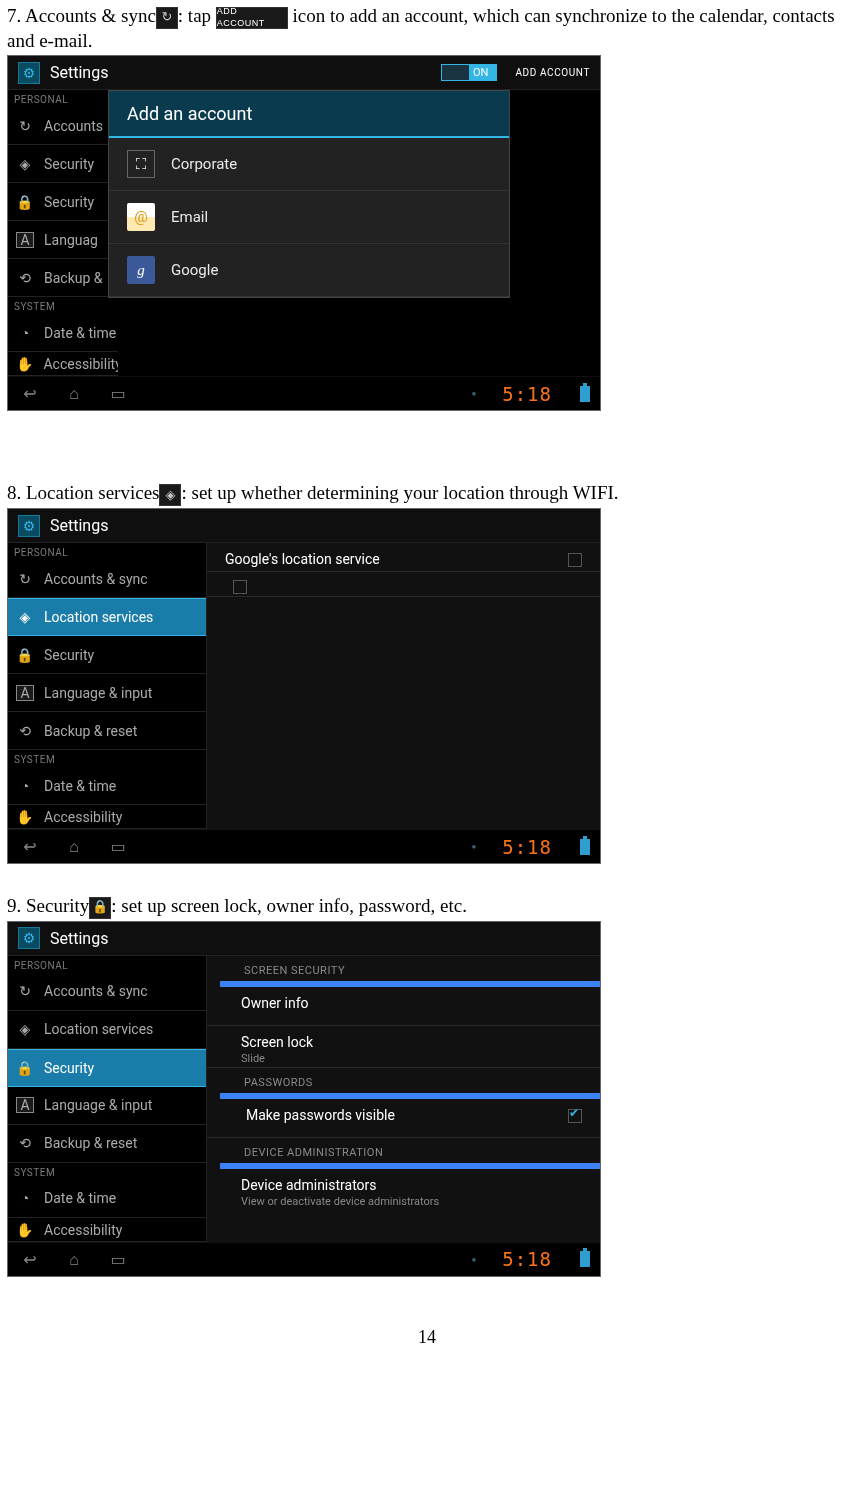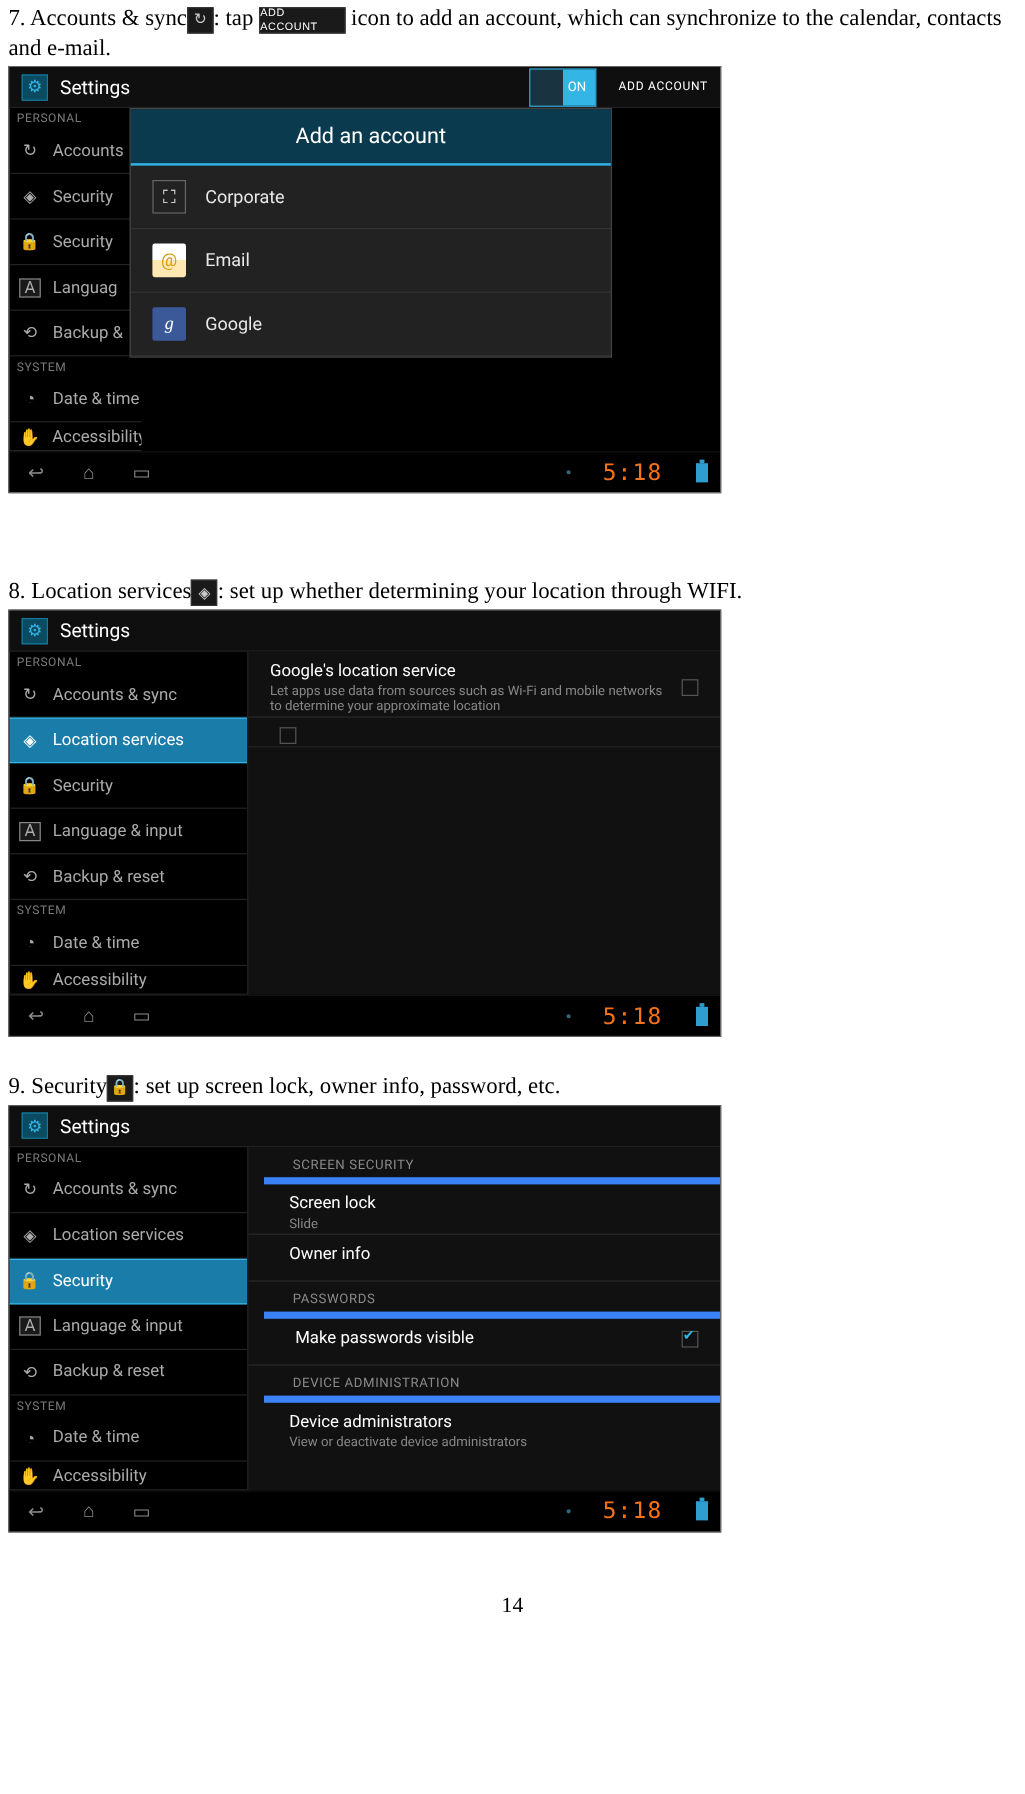--- a/index.html
+++ b/index.html
@@ -54,21 +54,21 @@
       width: 22px; height: 22px;
       background: #0a4b61;
       border: 1px solid #137a9c;
       display: flex; align-items: center; justify-content: center;
       margin-right: 10px;
       color: #33b5e5;
       font-size: 14px;
     }
     .ss-header .title { flex: 1; font-size: 16px; color: #fff; }
     .ss-header .toggle {
-      width: 56px; height: 32px;
+      width: 56px; height: 17px;
       background: linear-gradient(90deg, #1a3340 50%, #33b5e5 50%);
       border: 1px solid #33b5e5;
       display: flex; align-items: center; justify-content: flex-end;
       padding-right: 8px; color: #fff; font-size: 11px;
       margin-right: 8px;
     }
     .ss-header .addaccount {
       font-size: 10px; color: #fff; padding: 10px 10px; letter-spacing: 0.6px;
     }
     .ss-columns { display: flex; }
@@ -110,21 +110,20 @@
       left: -10px; right: 90px; top: 0;
       background: #222;
       border: 1px solid #444;
     }
     .dialog-title {
       background: #0a3a4e;
       color: #fff;
       padding: 12px 18px;
       font-size: 18px;
       border-bottom: 2px solid #33b5e5;
-      text-align: center;
     }
     .dialog-item {
       display: flex; align-items: center;
       padding: 12px 18px;
       gap: 16px;
       border-bottom: 1px solid #333;
       font-size: 15px;
     }
     .dicon { width: 28px; height: 28px; display: flex; align-items: center; justify-content: center; font-size: 15px; }
     .dicon.corp { background: #222; border: 1px solid #666; color: #eee; }
@@ -298,21 +297,20 @@
         </div>
       <div class="menu-item cut">
           <span class="mi-icon">✋</span>
           <span>Accessibility</span>
         </div>
     </div>
     <div class="ss-content">
       <div class="content-block content-row">
         <div class="txt">
           <div class="t1">Google's location service</div>
-          <div class="t2">Let apps use data from sources such as Wi-Fi and mobile networks to determine your approximate location</div>
         </div>
         <div class="chkbox"></div>
       </div>
       <div class="content-block content-row">
         <div class="chkbox"></div>
       </div>
       <div class="blank-fill"></div>
     </div>
   </div>
   <div class="navbar">
@@ -363,26 +361,26 @@
           <span class="mi-icon">◔</span>
           <span>Date &amp; time</span>
         </div>
       <div class="menu-item cut">
           <span class="mi-icon">✋</span>
           <span>Accessibility</span>
         </div>
     </div>
     <div class="ss-content">
       <div class="content-header-lbl">SCREEN SECURITY</div>
+      <div class="content-block" style="padding-left:34px; padding-bottom:12px;">
+        <div class="t1">Owner info</div>
+      </div>
       <div class="content-block" style="padding-left:34px;">
         <div class="t1">Screen lock</div>
         <div class="t2">Slide</div>
-      </div>
-      <div class="content-block" style="padding-left:34px; padding-bottom:12px;">
-        <div class="t1">Owner info</div>
       </div>
       <div class="content-header-lbl">PASSWORDS</div>
       <div class="content-block content-row" style="padding-left:39px; padding-bottom:12px;">
         <div class="txt">
             <div class="t1">Make passwords visible</div>
           </div>
         <div class="chkbox checked"></div>
       </div>
       <div class="content-header-lbl">DEVICE ADMINISTRATION</div>
       <div class="content-block" style="padding-left:34px; border-bottom:none;">

